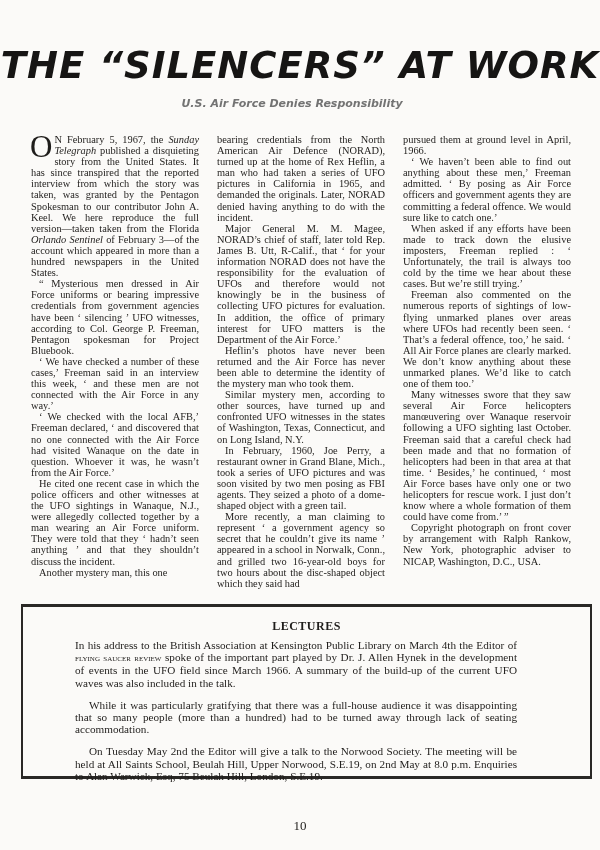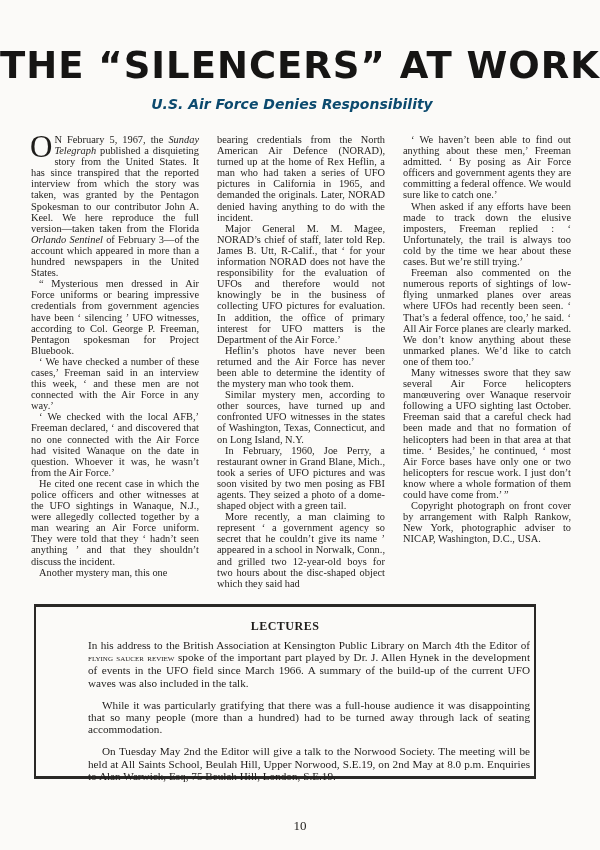--- a/index.html
+++ b/index.html
@@ -6,48 +6,48 @@
   body {
     width: 600px; height: 850px; overflow: hidden;
     background: #fbfaf8; color: #1f1d1b;
     font-family: "Liberation Serif", "DejaVu Serif", serif;
     position: relative;
   }
   .title {
     position: absolute; top: 46px; left: 0; width: 600px;
     text-align: center; margin: 0;
     font-family: "DejaVu Sans", "Liberation Sans", sans-serif;
-    font-weight: bold; font-size: 37px;
+    font-weight: bold; font-style: italic; font-size: 37px;
     letter-spacing: 1px; color: #161514; line-height: 40px;
   }
   .subtitle {
     position: absolute; top: 95px; left: 0; width: 584px;
     text-align: center; margin: 0;
     font-family: "DejaVu Sans", "Liberation Sans", sans-serif;
-    font-weight: bold; font-style: italic; font-size: 14px;
-    color: #0c4a6e; line-height: 18px;
+    font-weight: bold; font-style: italic; font-size: 11px;
+    color: #737373; line-height: 18px;
   }
   .columns {
     position: absolute; top: 134px; left: 31px; width: 540px; height: 470px;
     display: flex; justify-content: space-between;
   }
   .col {
     width: 168px;
     font-size: 10.4px; line-height: 11.1px;
     text-align: justify; hyphens: manual;
   }
   .col p { margin: 0; text-indent: 8px; }
   .col p.first { text-indent: 0; }
   .dropcap {
     float: left; font-size: 31px; line-height: 24px;
     margin: 1px 2px 0 -1px; font-family: "Liberation Serif", serif;
   }
   em { font-style: italic; }
   .box {
-    position: absolute; top: 604px; left: 34px; width: 502px; height: 175px;
+    position: absolute; top: 604px; left: 21px; width: 571px; height: 175px;
     border: 2px solid #2a2826; box-sizing: border-box;
     border-top-width: 3px; border-bottom-width: 3px;
   }
   .box-heading {
     position: absolute; top: 12px; left: 0; width: 100%; text-align: center;
     font-weight: bold; font-size: 12px; letter-spacing: 0.5px; margin: 0;
   }
   .box-body {
     position: absolute; top: 32px; left: 52px; width: 448px;
     font-size: 11.2px; line-height: 12.2px; text-align: justify;
@@ -74,23 +74,24 @@
       <p><span>‘ We checked with the local AFB,’ Freeman declared, ‘ and discovered that no one connected with the Air Force had visited Wanaque on the date in question. Whoever it was, he wasn’t from the Air Force.’</span></p>
       <p><span>He cited one recent case in which the police officers and other witnesses at the UFO sightings in Wanaque, N.J., were allegedly collected together by a man wearing an Air Force uniform. They were told that they ‘ hadn’t seen anything ’ and that they shouldn’t discuss the incident.</span></p>
       <p><span>Another mystery man, this one</span></p>
     </div>
   <div class="col">
       <p class="first"><span>bearing credentials from the North American Air Defence (NORAD), turned up at the home of Rex Heflin, a man who had taken a series of UFO pictures in California in 1965, and demanded the originals. Later, NORAD denied having anything to do with the incident.</span></p>
       <p><span>Major General M. M. Magee, NORAD’s chief of staff, later told Rep. James B. Utt, R-Calif., that ‘ for your information NORAD does not have the responsibility for the evaluation of UFOs and therefore would not knowingly be in the business of collecting UFO pictures for evaluation. In addition, the office of primary interest for UFO matters is the Department of the Air Force.’</span></p>
       <p><span>Heflin’s photos have never been returned and the Air Force has never been able to determine the identity of the mystery man who took them.</span></p>
       <p><span>Similar mystery men, according to other sources, have turned up and confronted UFO witnesses in the states of Washington, Texas, Connecticut, and on Long Island, N.Y.</span></p>
       <p><span>In February, 1960, Joe Perry, a restaurant owner in Grand Blane, Mich., took a series of UFO pictures and was soon visited by two men posing as FBI agents. They seized a photo of a dome-shaped object with a green tail.</span></p>
-      <p><span>More recently, a man claiming to represent ‘ a government agency so secret that he couldn’t give its name ’ appeared in a school in Norwalk, Conn., and grilled two 12-year-old boys for two hours about the disc-shaped object which they said had</span></p>
+      <p><span>More recently, a man claiming to represent ‘ a government agency so secret that he couldn’t give its name ’ appeared in a school in Norwalk, Conn., and grilled two 16-year-old boys for two hours about the disc-shaped object which they said had</span></p>
     </div>
   <div class="col">
+      <p class="first"><span>pursued them at ground level in April, 1966.</span></p>
       <p><span>‘ We haven’t been able to find out anything about these men,’ Freeman admitted. ‘ By posing as Air Force officers and government agents they are committing a federal offence. We would sure like to catch one.’</span></p>
       <p><span>When asked if any efforts have been made to track down the elusive imposters, Freeman replied : ‘ Unfortunately, the trail is always too cold by the time we hear about these cases. But we’re still trying.’</span></p>
       <p><span>Freeman also commented on the numerous reports of sightings of low-flying unmarked planes over areas where UFOs had recently been seen. ‘ That’s a federal offence, too,’ he said. ‘ All Air Force planes are clearly marked. We don’t know anything about these unmarked planes. We’d like to catch one of them too.’</span></p>
       <p><span>Many witnesses swore that they saw several Air Force helicopters manœuvering over Wanaque reservoir following a UFO sighting last October. Freeman said that a careful check had been made and that no formation of helicopters had been in that area at that time. ‘ Besides,’ he continued, ‘ most Air Force bases have only one or two helicopters for rescue work. I just don’t know where a whole formation of them could have come from.’ ”</span></p>
       <p><span>Copyright photograph on front cover by arrangement with Ralph Rankow, New York, photographic adviser to NICAP, Washington, D.C., USA.</span></p>
     </div>
 </div>
 
 <div class="box">
   <h3 class="box-heading">LECTURES</h3>

